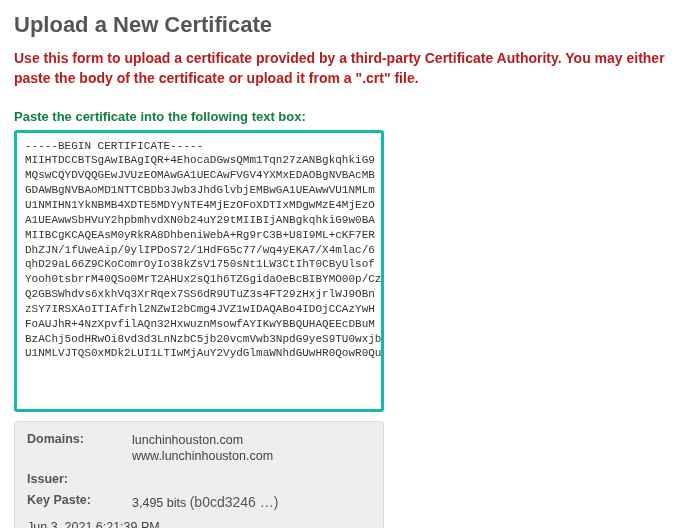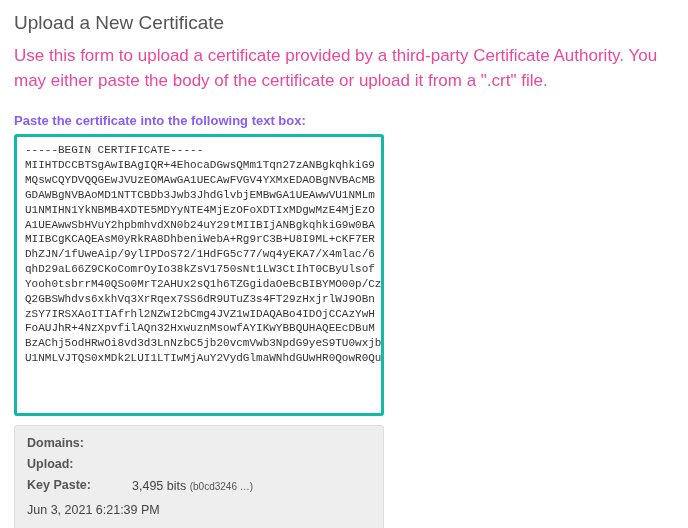--- a/index.html
+++ b/index.html
@@ -9,35 +9,36 @@
     }
     body {
       font-family: -apple-system, BlinkMacSystemFont, "Segoe UI", Helvetica, Arial, sans-serif;
       color: #333;
       padding: 12px 14px;
       background: #fff;
       font-size: 13px;
       width: 688px;
     }
     h1 {
-      font-size: 19px;
-      font-weight: 400;
+      font-size: 22px;
+      font-weight: 700;
       color: #555;
       margin-bottom: 10px;
     }
     .intro {
-      font-size: 17px;
-      color: #ec4899;
+      font-size: 14px;
+      color: #b91c1c;
       line-height: 1.45;
       margin-bottom: 20px;
+      font-weight: bold;
     }
     .section-label {
       font-size: 13px;
       font-weight: 600;
-      color: #8b5cf6;
+      color: #15803d;
       margin-bottom: 6px;
     }
     .cert-textarea {
       width: 370px;
       height: 282px;
       border: 3px solid #14b8a6;
       border-radius: 3px;
       padding: 6px 8px;
       font-family: "Courier New", Courier, monospace;
       font-size: 11px;
@@ -70,21 +71,21 @@
       width: 105px;
       font-weight: 600;
       color: #555;
       flex-shrink: 0;
     }
     .info-value {
       color: #444;
       line-height: 1.35;
     }
     .hash {
-      font-size: 10px;
+      font-size: 14px;
       color: #555;
     }
   </style>
 </head>
 <body>
 
 
 
 <h1>Upload a New Certificate</h1>
 <p class="intro">Use this form to upload a certificate provided by a third-party Certificate Authority. You may either paste the body of the certificate or upload it from a ".crt" file.</p>
@@ -103,24 +104,26 @@
 Q2GBSWhdvs6xkhVq3XrRqex7SS6dR9UTuZ3s4FT29zHxjrlWJ9OBn
 zSY7IRSXAoITIAfrhl2NZwI2bCmg4JVZ1wIDAQABo4IDOjCCAzYwH
 FoAUJhR+4NzXpvfilAQn32HxwuznMsowfAYIKwYBBQUHAQEEcDBuM
 BzAChj5odHRwOi8vd3d3LnNzbC5jb20vcmVwb3NpdG9yeS9TU0wxjb
 U1NMLVJTQS0xMDk2LUI1LTIwMjAuY2VydGlmaWNhdGUwHR0QowR0QuYL</textarea>
 
 <div class="cert-info">
   <div class="info-row">
     <div class="info-label">Domains:</div>
     <div class="info-value">
+      <div>lunchinhouston.com</div>
+      <div>www.lunchinhouston.com</div>
     </div>
   </div>
   <div class="info-row">
-    <div class="info-label">Upload:</div>
+    <div class="info-label">Issuer:</div>
   </div>
   <div class="info-row">
     <div class="info-label">Key Paste:</div>
     <div class="info-value">
       <span>3,495 bits</span>
       <span class="hash">(b0cd3246 …)</span>
     </div>
   </div>
   <div class="info-row">
     <div class="info-value">Jun 3, 2021 6:21:39 PM</div>

